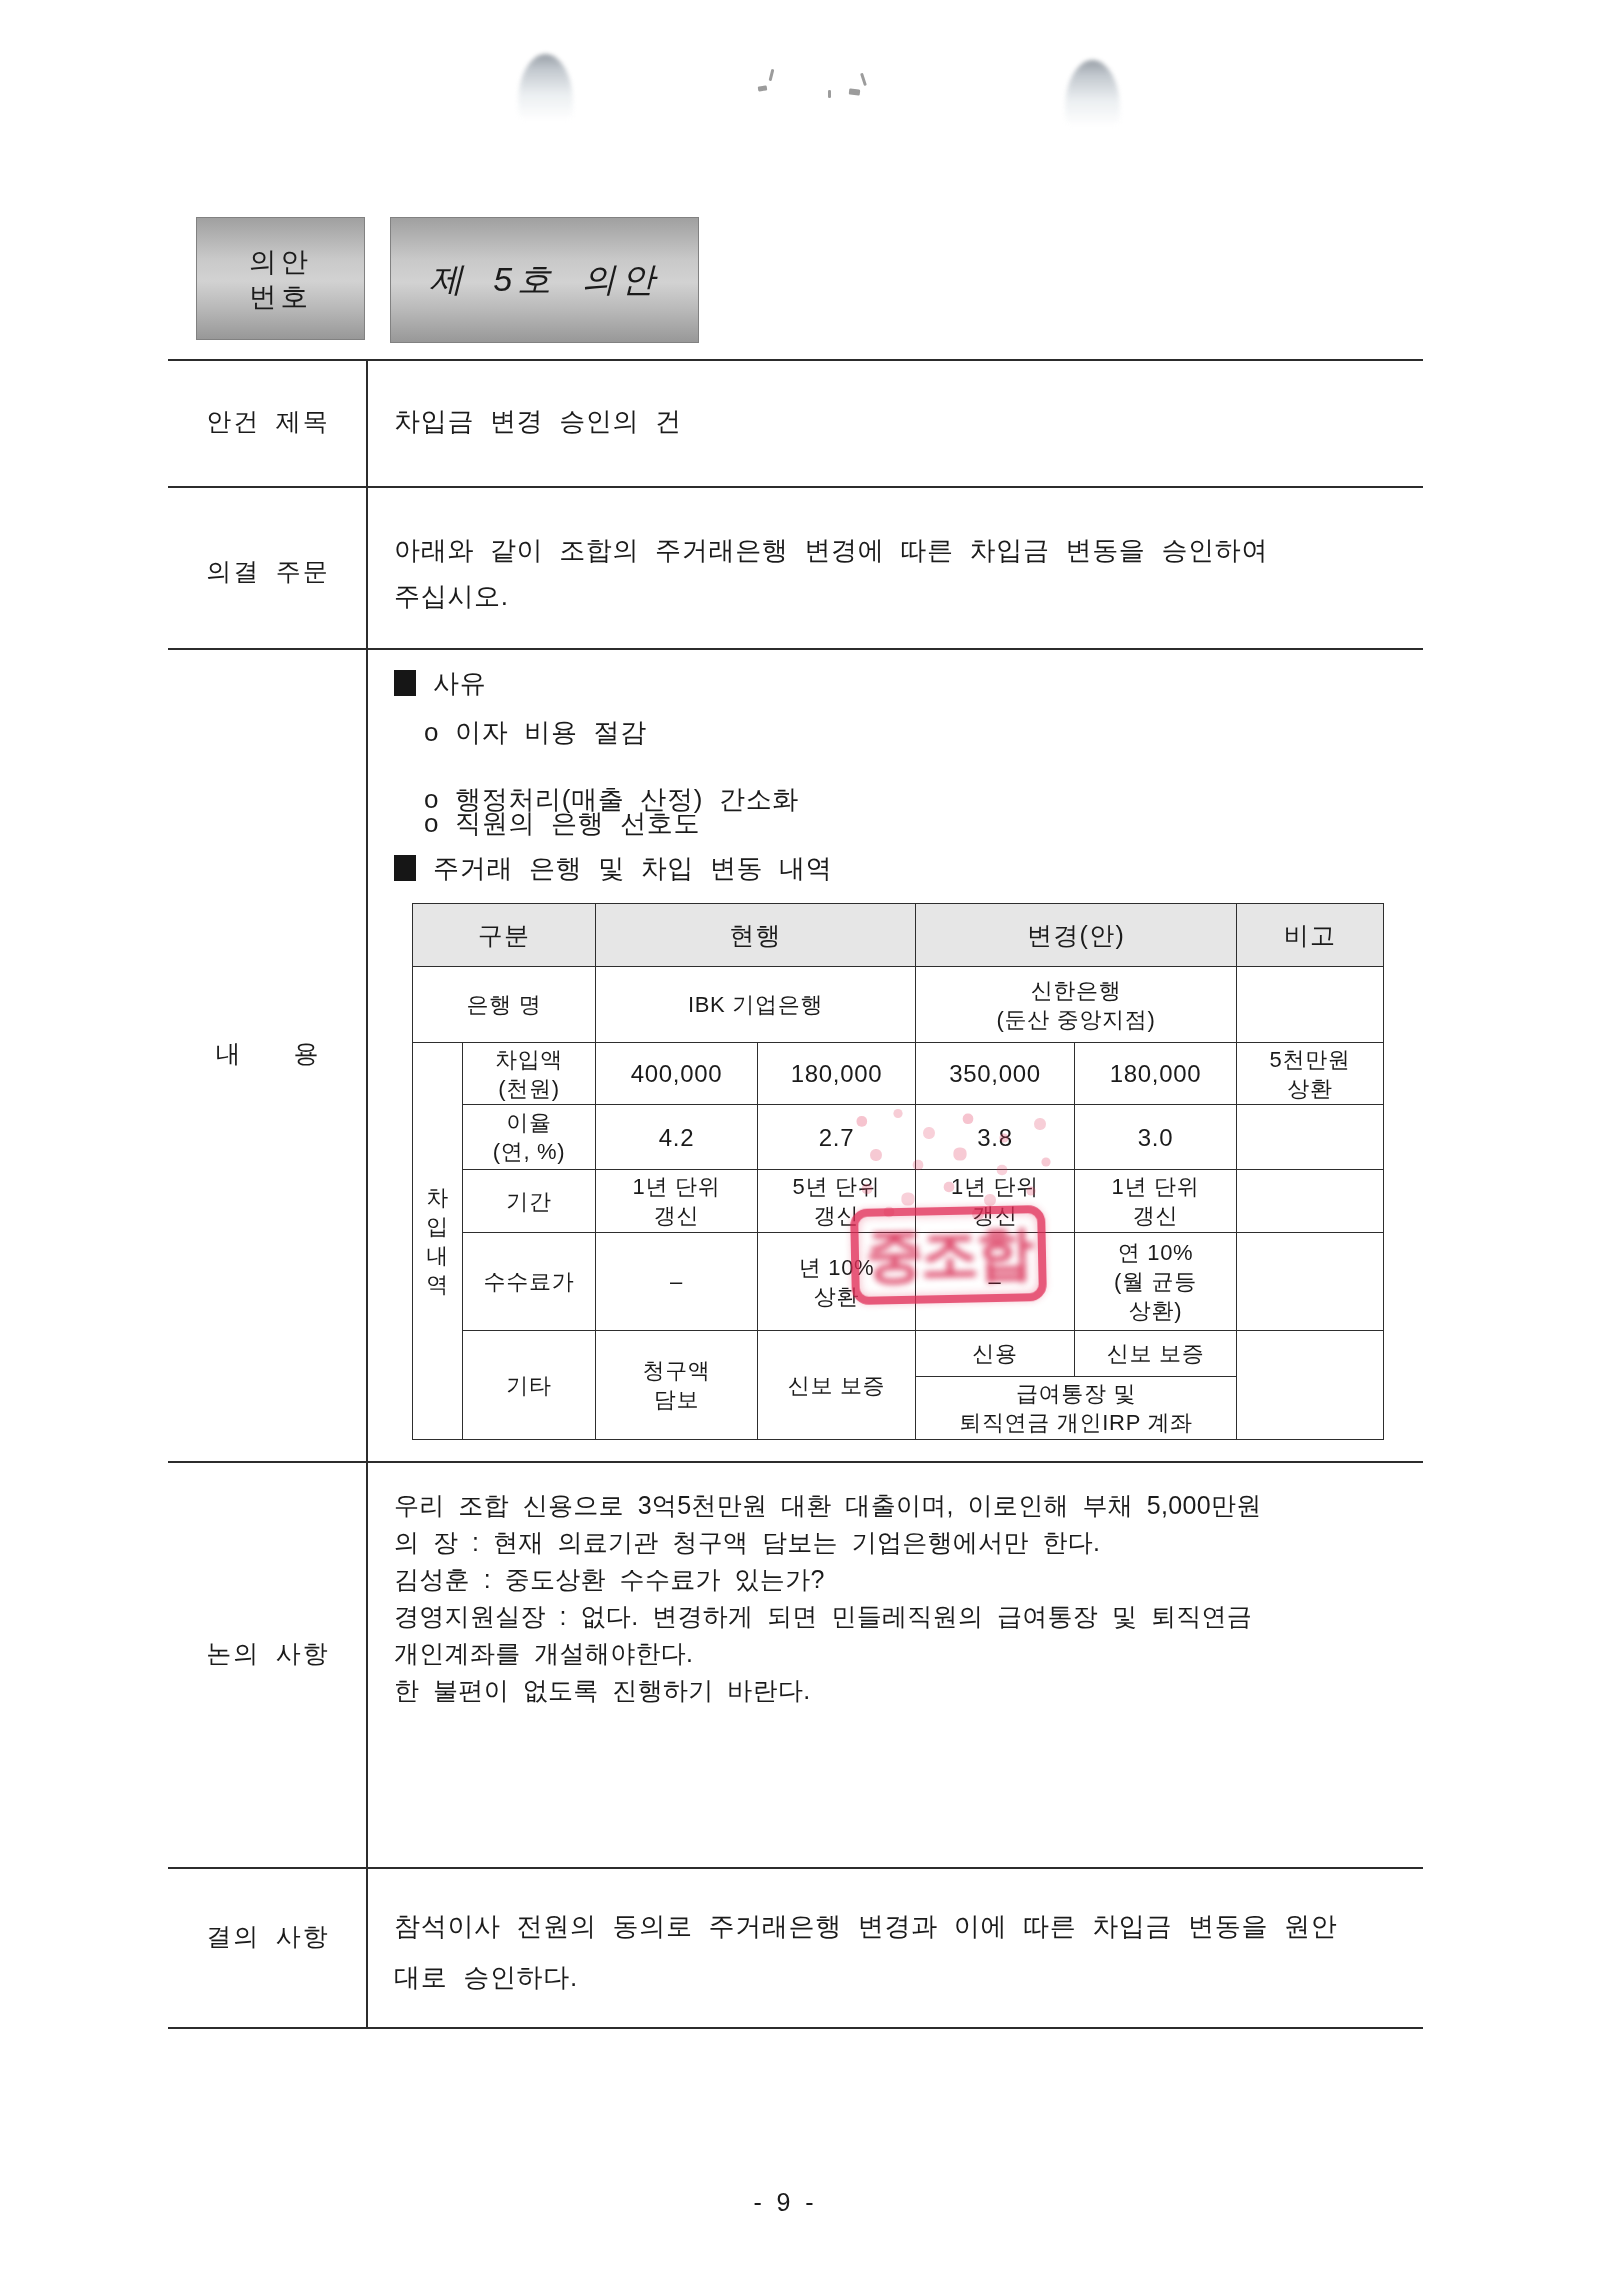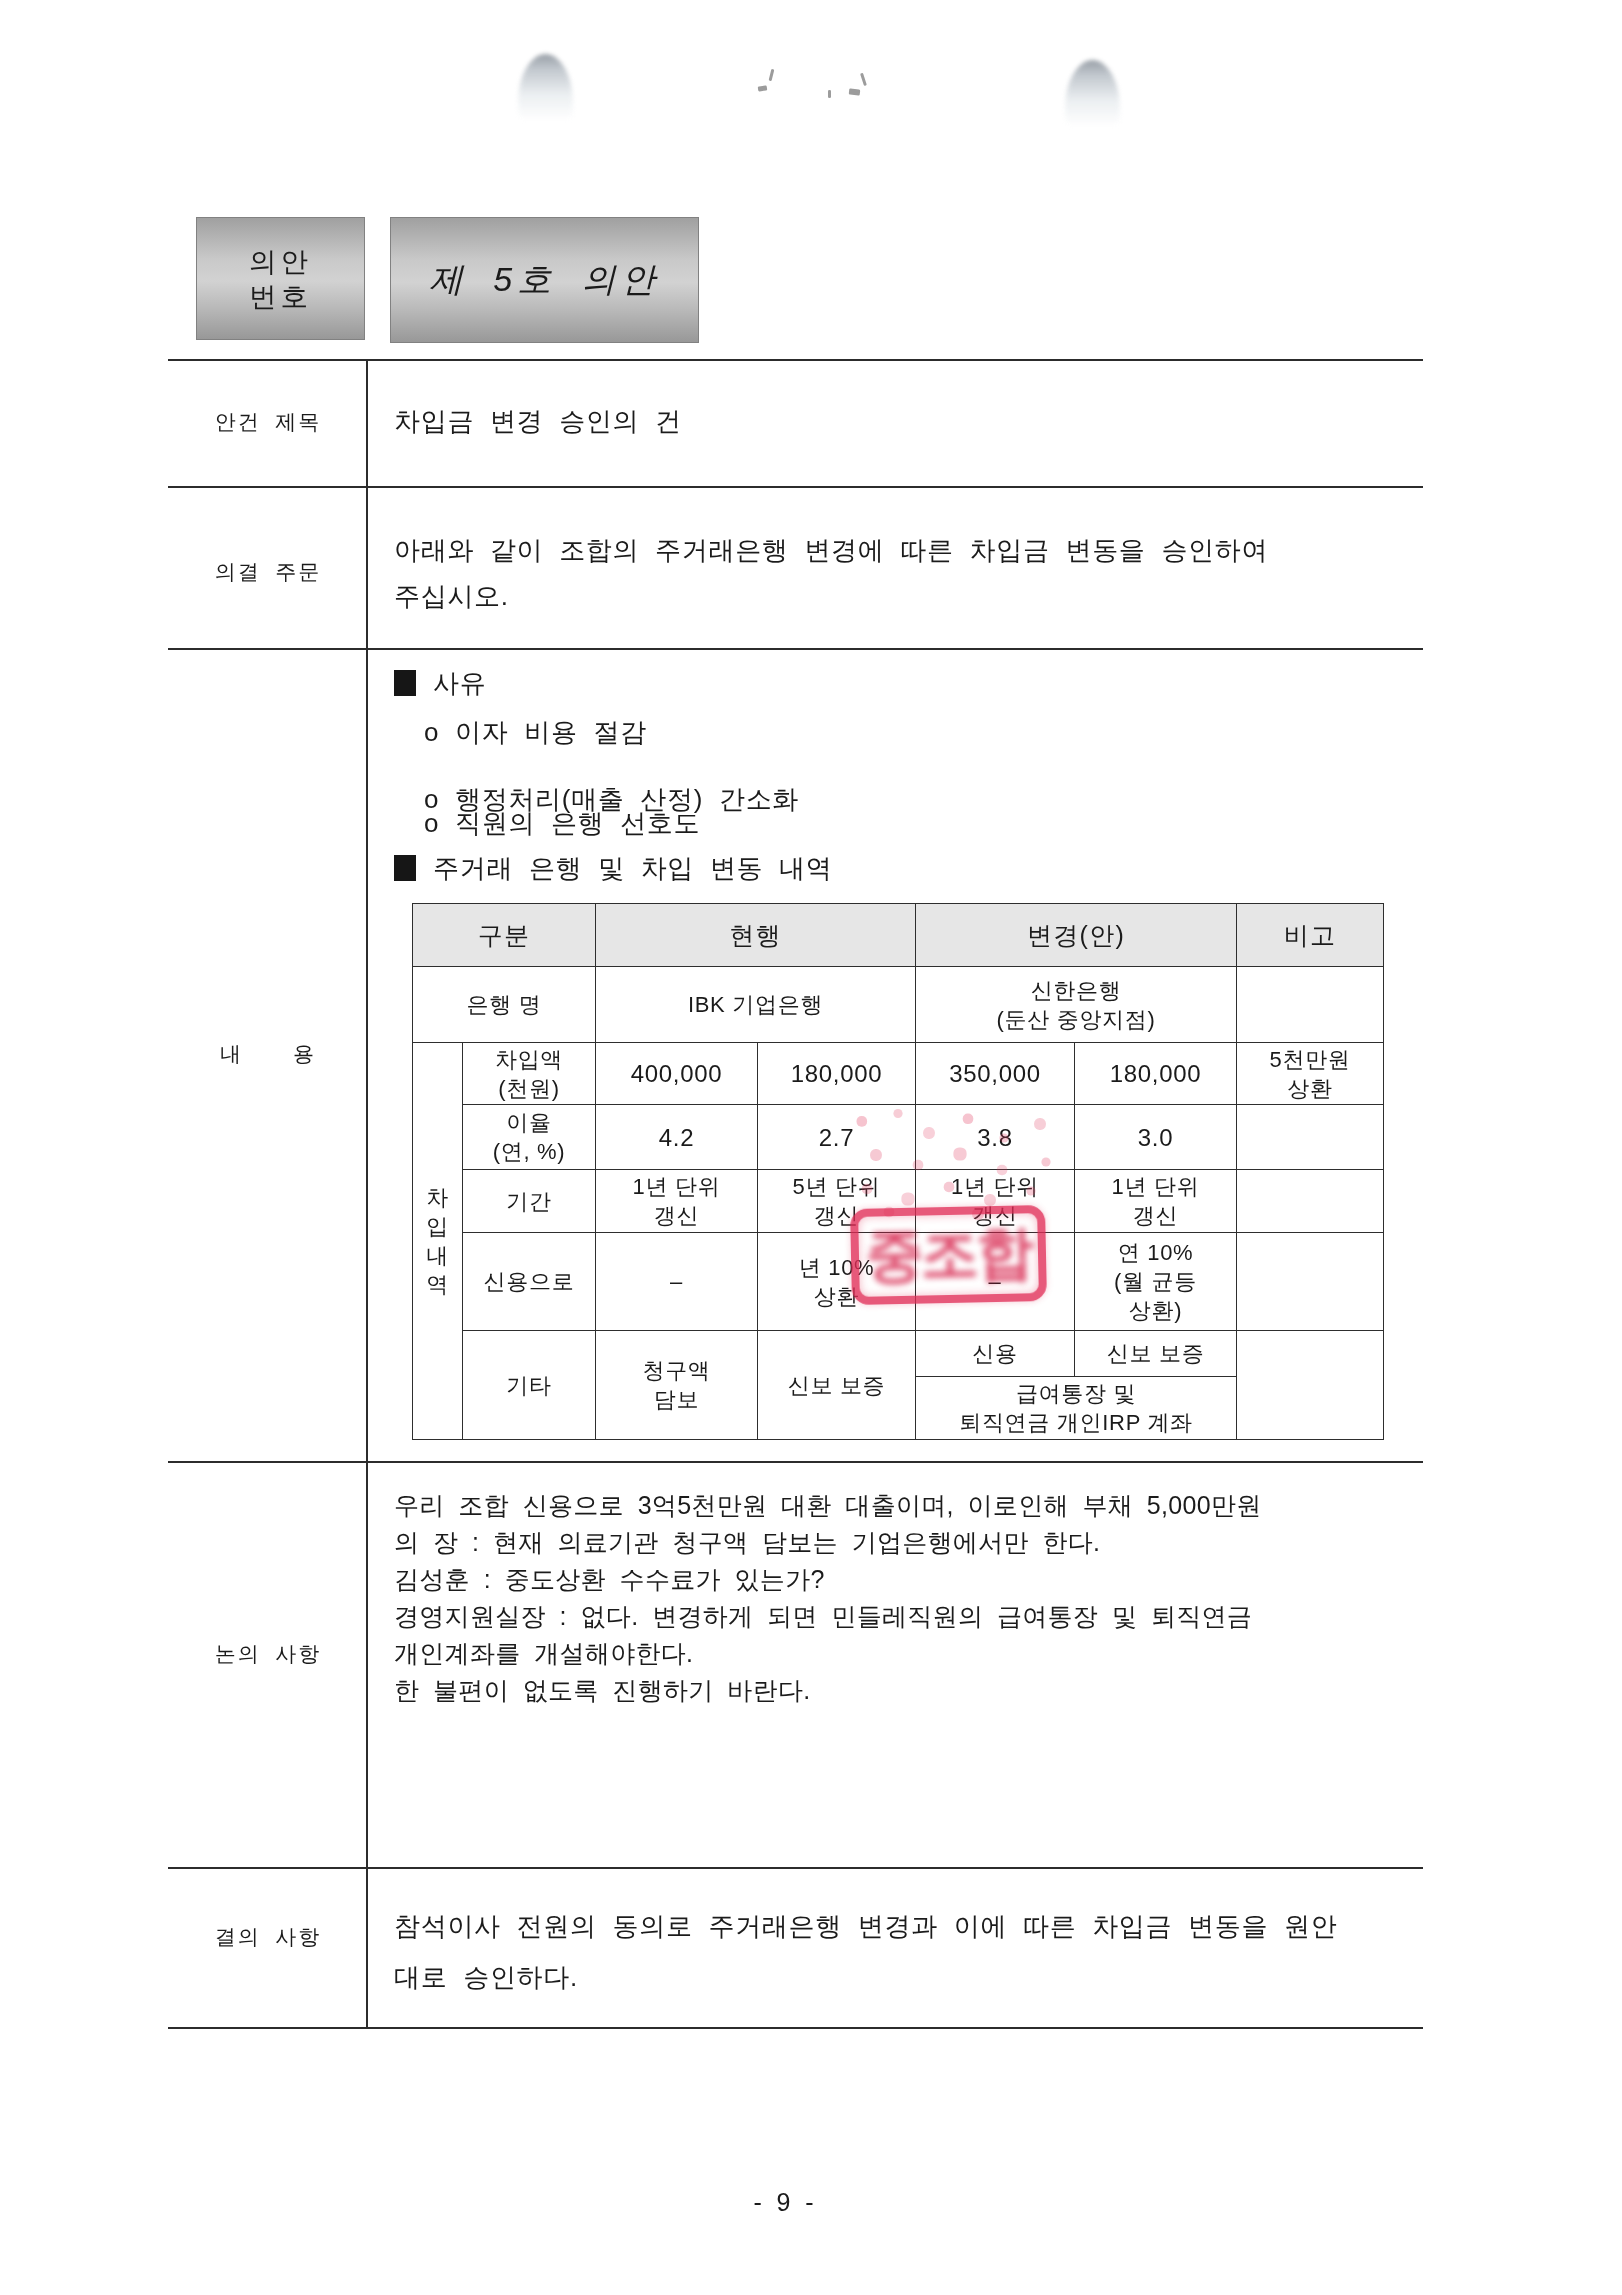--- a/index.html
+++ b/index.html
@@ -24,21 +24,21 @@
   .graybox{
     background:linear-gradient(180deg,#a0a0a0 0%,#c9c9c9 34%,#d2d2d2 52%,#b9b9b9 74%,#989898 100%);
     border:1.3px solid #818181;box-sizing:border-box;
   }
   .graybox .ctr{width:100%;height:100%;}
 
   
   .hrule{height:2px;background:#2c2c2c;}
   .vrule{width:2px;background:#2c2c2c;}
 
-  .rowlabel{font-size:21px;letter-spacing:2px;word-spacing:6.5px;text-align:center;}
+  .rowlabel{font-size:25px;letter-spacing:2px;word-spacing:6.5px;text-align:center;}
 
   .bodytext{font-size:26px;line-height:46px;word-spacing:7.9px;letter-spacing:0.7px;}
   .disc{font-size:25px;line-height:37px;word-spacing:6.5px;letter-spacing:0.3px;}
 
   .bullet-sq{display:inline-block;width:22px;height:26px;background:#161616;
     vertical-align:-3.9px;margin-right:17px;}
   .content-line{font-size:26px;letter-spacing:0.7px;word-spacing:7.9px;}
 
   
   table.loan{border-collapse:collapse;table-layout:fixed;width:972px;border-radius:14px;}
@@ -178,21 +178,21 @@
 갱신</td>
       <td class="pre">5년 단위
 갱신</td>
       <td class="pre">1년 단위
 갱신</td>
       <td class="pre">1년 단위
 갱신</td>
       <td></td>
     </tr>
     <tr style="height:98px">
-      <td>신용으로</td>
+      <td>수수료가</td>
       <td>–</td>
       <td class="pre">년 10%
 상환</td>
       <td>–</td>
       <td class="pre">연 10%
 (월 균등
 상환)</td>
       <td></td>
     </tr>
     <tr style="height:46px">

